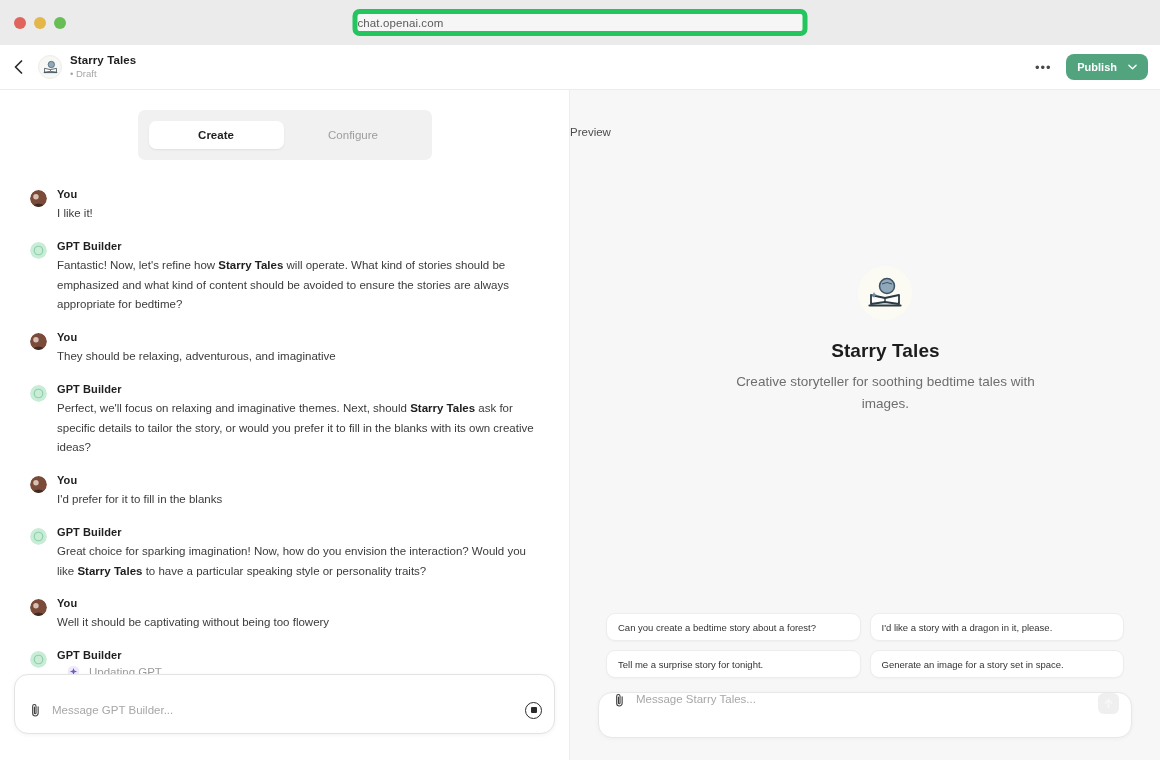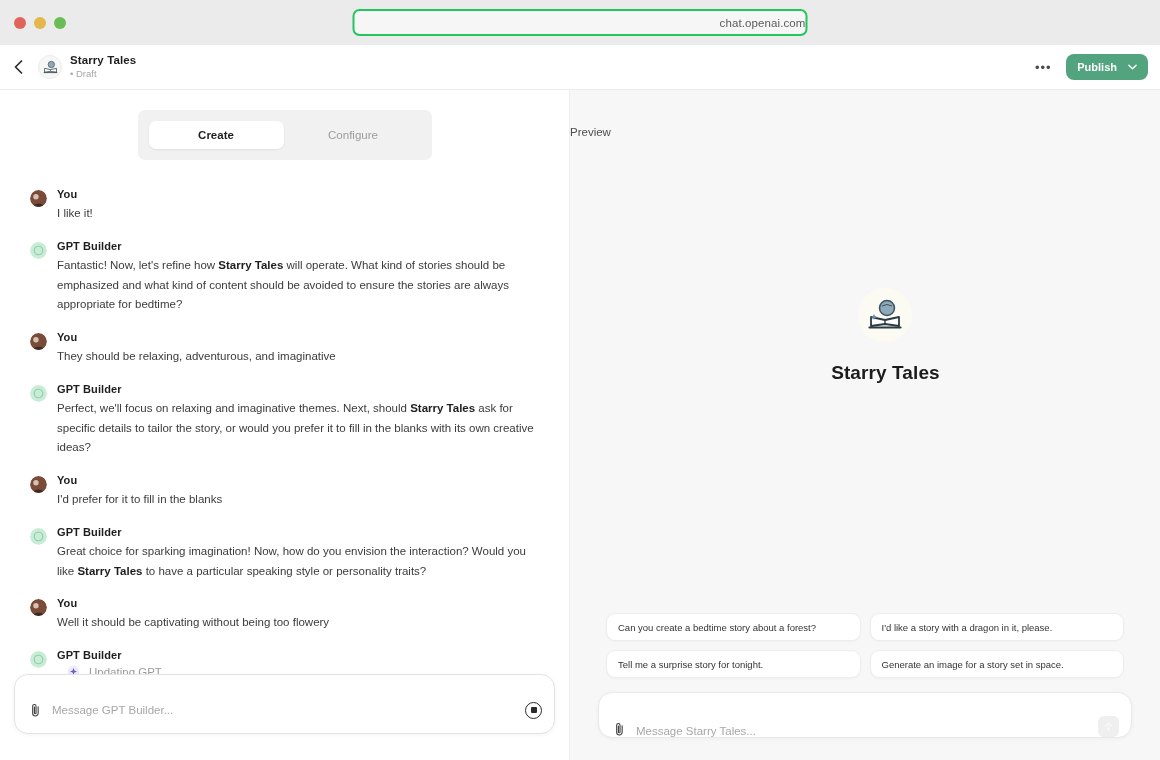--- a/index.html
+++ b/index.html
@@ -20,23 +20,23 @@
   }
   .traffic-lights { display: flex; gap: 8px; padding-left: 14px; align-items: center; }
   .tl { width: 12px; height: 12px; border-radius: 50%; }
   .tl.red { background: #e0645c; }
   .tl.yellow { background: #e4b74a; }
   .tl.green { background: #68bd55; }
   .url-bar {
     position: absolute; left: 50%; transform: translateX(-50%);
     width: 455px; height: 27px;
     background: #f6f6f6;
-    border: 2px solid #22c55e;
+    border: 5px solid #22c55e;
     border-radius: 7px;
-    display: flex; align-items: center; justify-content: flex-end;
+    display: flex; align-items: center; justify-content: flex-start;
   }
   .url-text { font-size: 11.5px; color: #5b5b5b; letter-spacing: .1px; }
 
   
   .app-header {
     height: 45px; min-height: 45px;
     background: #ffffff;
     border-bottom: 1px solid #ececec;
     display: flex; align-items: center;
     padding: 0 12px 0 6px;
@@ -166,21 +166,21 @@
     height: 28px; display: flex; align-items: center;
     padding: 0 11px; font-size: 9.5px; color: #333333; cursor: pointer;
     box-shadow: 0 1px 2px rgba(0,0,0,.03);
     overflow: hidden; white-space: nowrap;
   }
   .preview-composer-wrap { position: absolute; left: 28px; right: 28px; bottom: 22px; }
   .preview-composer {
     height: 46px; background: #fff;
     border: 1px solid #e8e8e8; border-radius: 14px;
     box-shadow: 0 1px 4px rgba(0,0,0,.04);
-    display: flex; align-items: flex-end; padding: 0 12px 0 14px; gap: 10px;
+    display: flex; align-items: flex-start; padding: 0 12px 0 14px; gap: 10px;
   }
   .send-btn {
     width: 21px; height: 21px; border-radius: 6px;
     background: #efefef; display: flex; align-items: center; justify-content: center;
     cursor: pointer;
   }
   .send-btn svg { opacity: .55; }
 </style>
 </head>
 <body>
@@ -377,20 +377,21 @@
           <svg width="40" height="40" viewBox="0 0 40 40">
             <circle cx="22" cy="13" r="7.5" fill="#8fa9bb" stroke="#3d5260" stroke-width="1.5"></circle>
             <path d="M17 11 q5 -3 10 0" stroke="#3d5260" stroke-width="1" fill="none"></path>
             <path d="M6 22 L20 25 L34 22 L34 31 L20 29 L6 31 Z" fill="#ffffff" stroke="#2a3b44" stroke-width="1.8" stroke-linejoin="round"></path>
             <path d="M20 25 L20 29" stroke="#2a3b44" stroke-width="1.4"></path>
             <path d="M4.5 32.5 H35.5" stroke="#2a3b44" stroke-width="2.2" stroke-linecap="round"></path>
             <path d="M9 19 l1 2 2 1 -2 1 -1 2 -1 -2 -2 -1 2 -1 z" fill="#6c8ba0"></path>
           </svg>
         </div>
         <div class="preview-title">Starry Tales</div>
+        <div class="preview-desc">Creative storyteller for soothing bedtime tales with images.</div>
       </div>
 
       <div class="suggestions">
         <div class="suggestion">Can you create a bedtime story about a forest?</div>
         <div class="suggestion">I'd like a story with a dragon in it, please.</div>
         <div class="suggestion">Tell me a surprise story for tonight.</div>
         <div class="suggestion">Generate an image for a story set in space.</div>
       </div>
 
       <div class="preview-composer-wrap">

